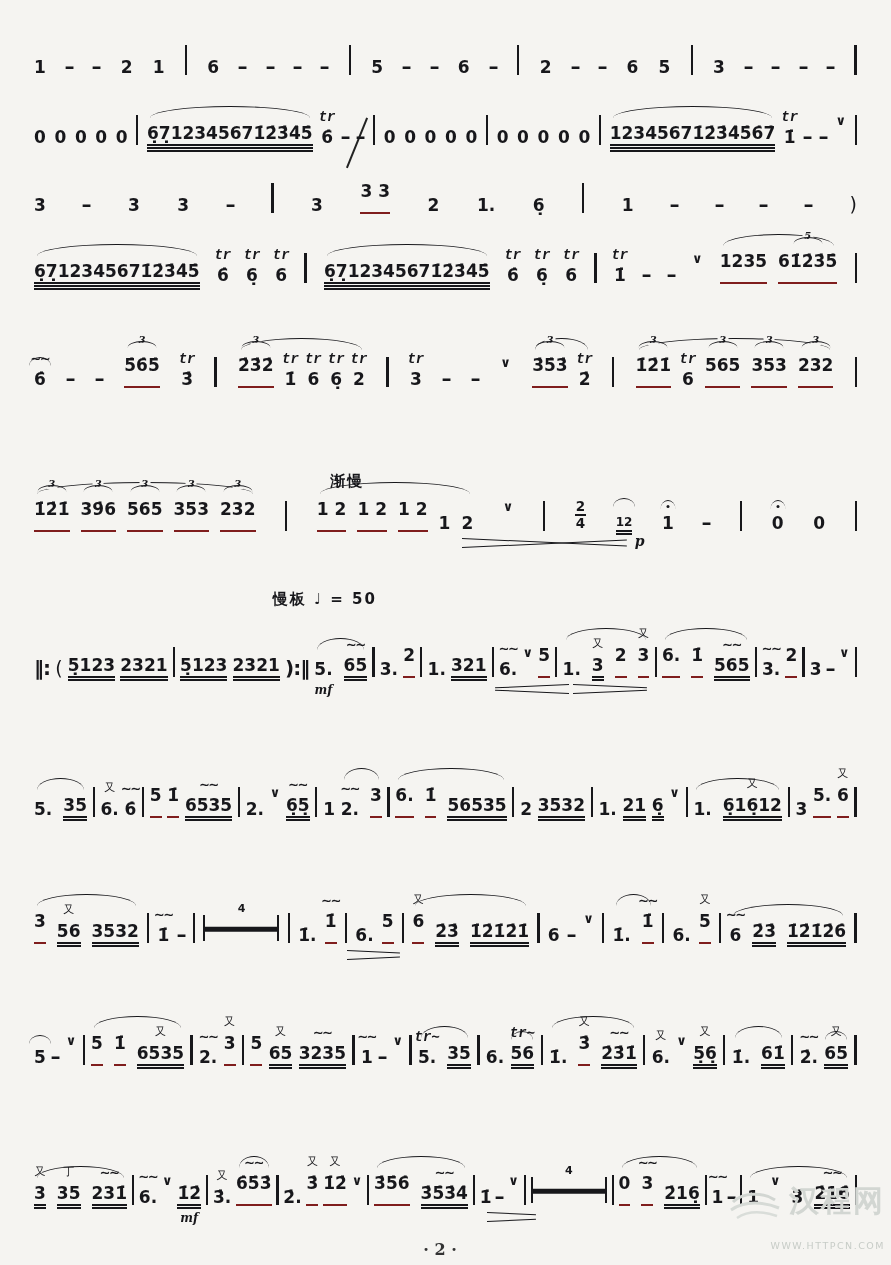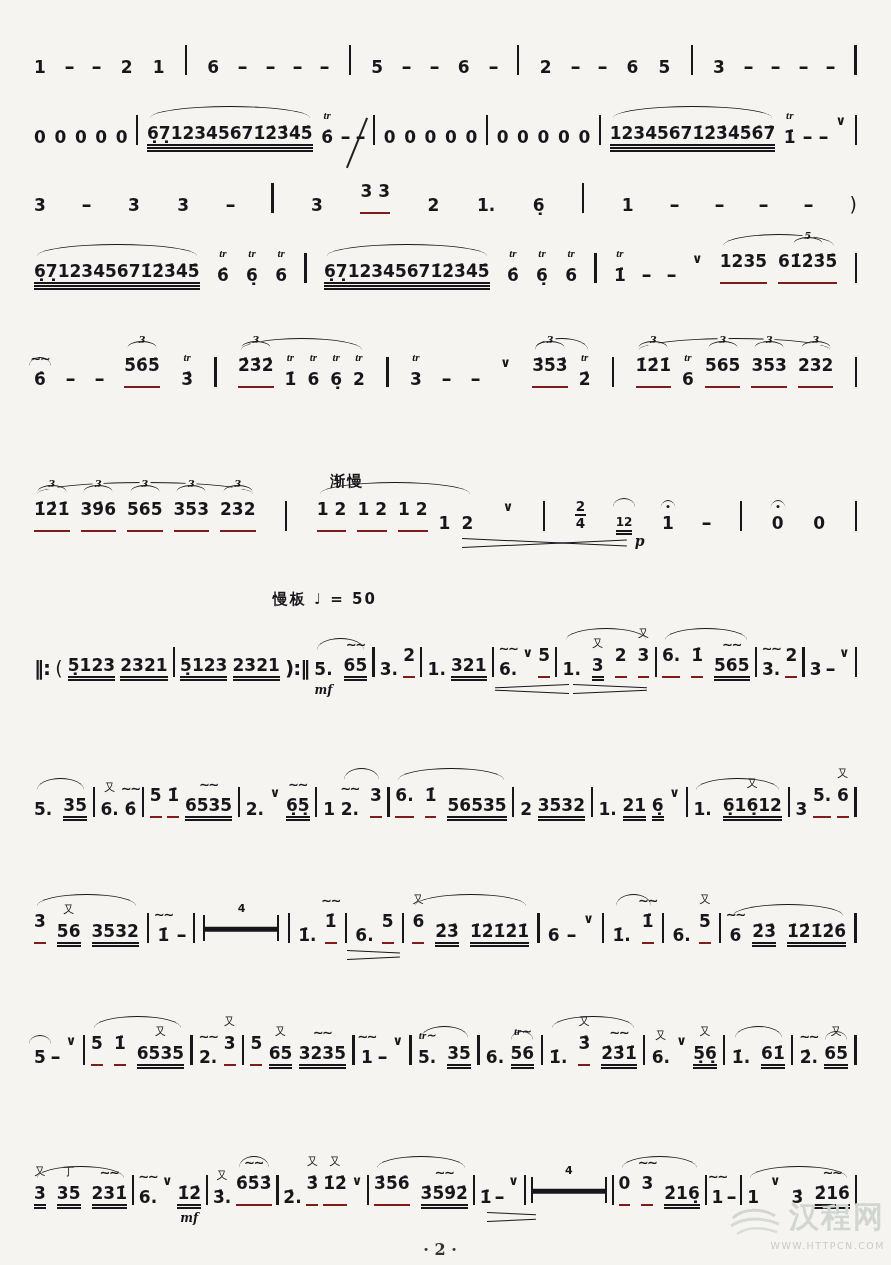--- a/index.html
+++ b/index.html
@@ -12,21 +12,21 @@
   .grp{display:flex;align-items:flex-end;gap:11px;position:relative;}
   .grp.slur::before{content:"";position:absolute;left:3px;right:3px;top:3px;height:11px;
         border-top:1.9px solid #17171b;border-radius:50% 50% 0 0 / 100% 100% 0 0;}
   .tok{position:relative;font-weight:bold;font-size:17px;line-height:1;padding-top:22px;}
   .x{display:inline-block;}
   .ul1 .x{border-bottom:2px solid #7f1d1d;padding-bottom:12px;}
   .ul2 .x,.ul3 .x{border-bottom:2px solid #17171b;padding-bottom:2px;position:relative;}
   .ul2 .x::after,.ul3 .x::after{content:"";position:absolute;left:0;right:0;bottom:-5px;height:1.8px;background:#17171b;}
   .ul3 .x::after{box-shadow:0 3px 0 #17171b;}
   .top{position:absolute;top:3px;left:50%;transform:translateX(-50%);font-size:10px;white-space:nowrap;}
-  .tc-tr{font-family:Liberation Serif, serif;font-style:italic;font-weight:bold;font-size:11px;}
+  .tc-tr{font-family:Liberation Mono, monospace;font-style:italic;font-weight:bold;font-size:14px;}
   .tc-w{font-size:13px;font-weight:bold;letter-spacing:-1.5px;}
   .tc-y{font-size:11px;font-weight:normal;}
   .tc-n{font-family:"DejaVu Serif",serif;font-style:italic;font-size:10px;background:#f5f4f1;padding:0 2px;top:0;}
   .tc-n::before{content:"";position:absolute;z-index:-1;left:-9px;right:-9px;top:6px;height:6px;
         border-top:1.5px solid #17171b;border-radius:50% 50% 0 0 / 100% 100% 0 0;}
   .bot{position:absolute;bottom:-18px;left:50%;transform:translateX(-50%);
         font-family:"DejaVu Serif",serif;font-style:italic;font-weight:bold;font-size:12px;}
   .c-bar{width:2.2px;background:#17171b;height:30px;padding:0;margin-bottom:1px;}
   .c-dash .x{transform:scaleX(1.5);}
   .c-rep .x{font-size:20px;letter-spacing:-1px;}
@@ -53,21 +53,21 @@
   .hp.dim::after{bottom:0;transform-origin:left center;transform:rotate(-2.6deg);}
   .hp.cresc::before{top:0;transform-origin:right center;transform:rotate(-2.6deg);}
   .hp.cresc::after{bottom:0;transform-origin:right center;transform:rotate(2.6deg);}
   .hp-lab{position:absolute;right:-18px;top:-5px;font-family:"DejaVu Serif",serif;font-style:italic;font-weight:bold;font-size:14px;}
   .stray{position:absolute;left:356px;top:116px;width:2.4px;height:54px;background:#222;transform:rotate(22deg);}
   .footer-page{position:absolute;left:440px;bottom:6px;transform:translateX(-50%);
         font-family:"DejaVu Serif",serif;font-weight:bold;font-size:16px;color:#333;}
   .watermark{position:absolute;right:6px;bottom:14px;text-align:right;color:#ccd1cc;user-select:none;}
   .wm-row{display:flex;align-items:flex-end;gap:6px;justify-content:flex-end;}
   .wm-brand{font-size:30px;font-weight:bold;letter-spacing:2px;color:#d2d6d2;}
-  .wm-url{font-size:9.5px;letter-spacing:1.5px;color:#c7ccc7;margin-top:2px;}
+  .wm-url{font-size:9.5px;letter-spacing:1.5px;color:#c7ccc7;margin-top:18px;}
 </style>
 </head>
 <body>
 
 <div class="page">
   <div class="stray"></div>
   <div id="score">
       <div class="system" style="top: 22px;">
         <div class="row">
           <span class="tok"><span class="x">1</span></span>
@@ -470,21 +470,21 @@
             <span class="tok ul1"><span class="top tc-w">∼∼</span><span class="x">6̇5̇3̇</span></span>
           </span>
           <span class="tok c-bar"></span>
           <span class="tok"><span class="x">2̇.</span></span>
           <span class="tok ul1"><span class="top tc-y">又</span><span class="x">3̇</span></span>
           <span class="tok ul1"><span class="top tc-y">又</span><span class="x">1̇2̇</span></span>
           <span class="tok c-br"><span class="x">∨</span></span>
           <span class="tok c-bar"></span>
           <span class="grp slur">
             <span class="tok ul1"><span class="x">3̇5̇6̇</span></span>
-            <span class="tok ul2"><span class="top tc-w">∼∼</span><span class="x">3̇5̇9̇2̇</span></span>
+            <span class="tok ul2"><span class="top tc-w">∼∼</span><span class="x">3̇5̇3̇4̇</span></span>
           </span>
           <span class="tok c-bar"></span>
           <span class="tok"><span class="x">1̇</span></span>
           <span class="tok c-dash"><span class="x">-</span></span>
           <span class="tok c-br"><span class="x">∨</span></span>
           <span class="tok c-bar"></span>
           <span class="tok c-mr">
             <span class="top">4</span>
           </span>
           <span class="tok c-bar"></span>

